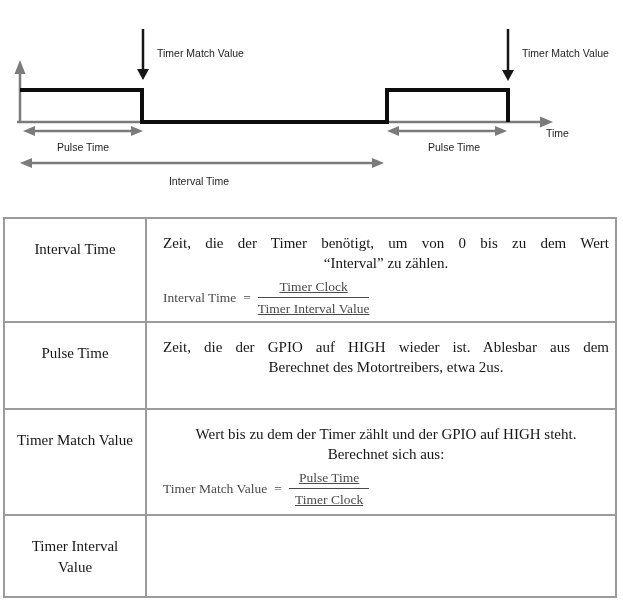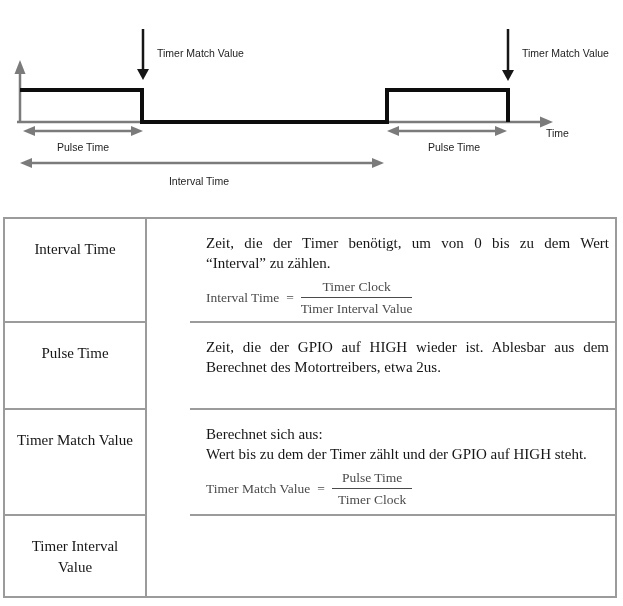--- a/index.html
+++ b/index.html
@@ -20,29 +20,29 @@
     display:grid; grid-template-columns:142px 1fr;
     grid-template-rows:104px 87px 106px 1fr;
     color:#161616; font-size:15px;
   }
   .cell { box-sizing:border-box; }
   .term {
     border-right:2px solid #9b9b9b; text-align:center;
     padding:20px 10px 0 10px; line-height:21px;
   }
   .rdiv { border-bottom:2px solid #9b9b9b; }
-  .desc { padding:14px 6px 7px 16px; line-height:20px;margin-left:43px; }
-  .line { text-align:left; }
+  .desc { padding:14px 6px 7px 16px; line-height:20px; }
+  .line { text-align:center; }
   .line.j { text-align:justify; text-align-last:justify; }
   .formula {
     display:flex; align-items:center; margin-top:5px;
     color:#4b4b4b; font-size:13.5px; line-height:17px;
   }
   .eq { margin:0 7px; }
-  .frac { display:inline-flex; flex-direction:column; text-align:center; }
+  .frac { display:inline-flex; flex-direction:column; text-align:center;text-decoration:underline; }
   .frac .num { padding:0 10px 2px 10px; border-bottom:1.5px solid #4b4b4b; }
   .frac .den { padding-top:2px; }
 </style>
 </head>
 <body>
 
 <div class="page">
 
   <svg class="diagram" width="623" height="205" viewBox="0 0 623 205">
 
@@ -94,22 +94,22 @@
     </div>
 
     <div class="cell term rdiv">Pulse Time</div>
     <div class="cell desc rdiv">
       <div class="line j">Zeit, die der GPIO auf HIGH wieder ist. Ablesbar aus dem</div>
       <div class="line">Berechnet des Motortreibers, etwa 2us.</div>
     </div>
 
     <div class="cell term rdiv">Timer Match Value</div>
     <div class="cell desc rdiv">
+      <div class="line">Wert bis zu dem der Timer zählt und der GPIO auf HIGH steht.</div>
       <div class="line">Berechnet sich aus:</div>
-      <div class="line">Wert bis zu dem der Timer zählt und der GPIO auf HIGH steht.</div>
       <div class="formula">
         <span>Timer Match Value</span>
         <span class="eq">=</span>
         <span class="frac">
           <span class="num">Pulse Time</span>
           <span class="den">Timer Clock</span>
         </span>
       </div>
     </div>
 

